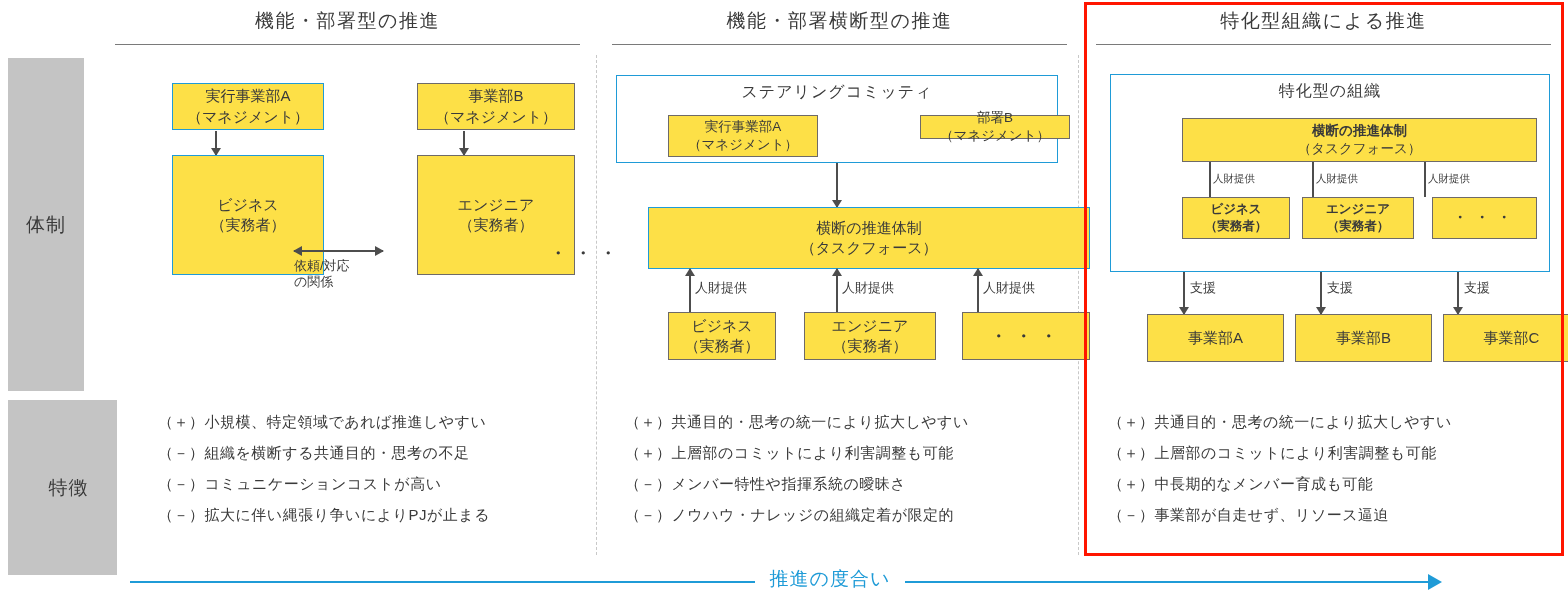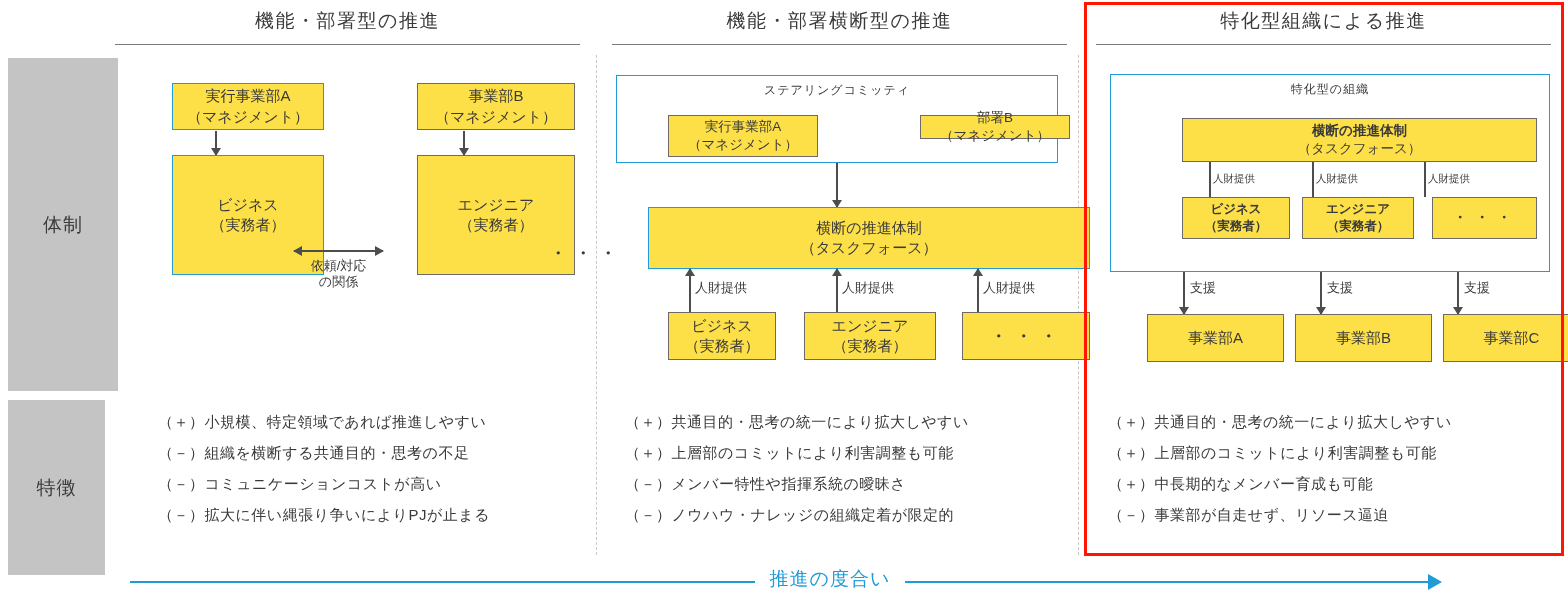--- a/index.html
+++ b/index.html
@@ -9,22 +9,22 @@
     color:#3a3a3a;
   }
   .abs{position:absolute;}
 
   
   .rail{
     background:#c4c4c4;color:#3a3a3a;
     display:flex;align-items:center;justify-content:center;
     font-size:19px;letter-spacing:1px;
   }
-  #rail-taisei{left:8px;top:58px;width:110px;height:333px;}
-  #rail-tokucho{left:8px;top:400px;width:97px;height:175px;}
+  #rail-taisei{left:8px;top:58px;width:76px;height:333px;}
+  #rail-tokucho{left:8px;top:400px;width:97px;height:175px;padding-left:12px;}
 
   
   .col-title{
     text-align:center;font-size:19px;color:#3a3a3a;letter-spacing:1.5px;
     top:8px;height:26px;line-height:26px;
   }
   .col-rule{height:0;border-top:1.6px solid #7a7a7a;top:44px;}
 
   
   .vsep{border-left:1.5px dashed #c8c8c8;top:55px;height:500px;}
@@ -42,21 +42,21 @@
   .box.tiny{font-size:12.5px;}
   .box.bold{font-weight:bold;}
 
   
   .cbox{
     box-sizing:border-box;background:#fff;border:1.6px solid #1f9bd7;
     position:absolute;
   }
   .cbox-cap{
     position:absolute;left:0;right:0;top:6px;text-align:center;
-    font-size:12px;color:#3a3a3a;letter-spacing:1px;
+    font-size:16px;color:#3a3a3a;letter-spacing:1px;
   }
 
   
   .vline{background:#4d4d4d;width:1.6px;}
   .arrow-down:after{
     content:"";position:absolute;left:50%;bottom:-1px;transform:translateX(-50%);
     border-left:5px solid transparent;border-right:5px solid transparent;
     border-top:8px solid #4d4d4d;
   }
   .arrow-up:after{
@@ -127,21 +127,21 @@
   <span>事業部B</span>
   <span class="l2">（マネジメント）</span>
 </div>
 <div class="abs vline arrow-down" style="left:463px;top:131px;height:24px;"></div>
 <div class="abs box" style="left:385px;top:155px;width:158px;height:120px;">
   <span>エンジニア</span>
   <span class="l2">（実務者）</span>
 </div>
 
 <div class="abs dbl" style="left:294px;top:250px;width:89px;"></div>
-<div class="abs conn-label" style="left:294px;top:258px;width:89px;text-align:center;">
+<div class="abs conn-label" style="left:294px;top:258px;width:89px;">
   <div>依頼/対応</div>
   <div>の関係</div>
 </div>
 
 <div class="abs dots" style="left:548px;top:240px;">・・・</div>
 
 <div class="abs feat" style="left:146px;top:406px;margin-left:12px;">
   <div>（＋）小規模、特定領域であれば推進しやすい</div>
   <div>（－）組織を横断する共通目的・思考の不足</div>
   <div>（－）コミュニケーションコストが高い</div>

